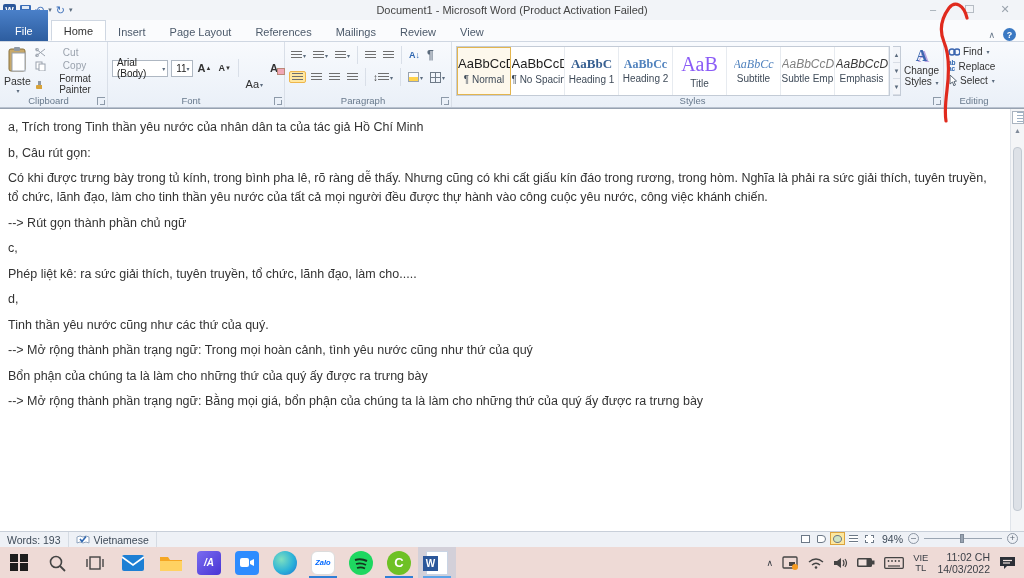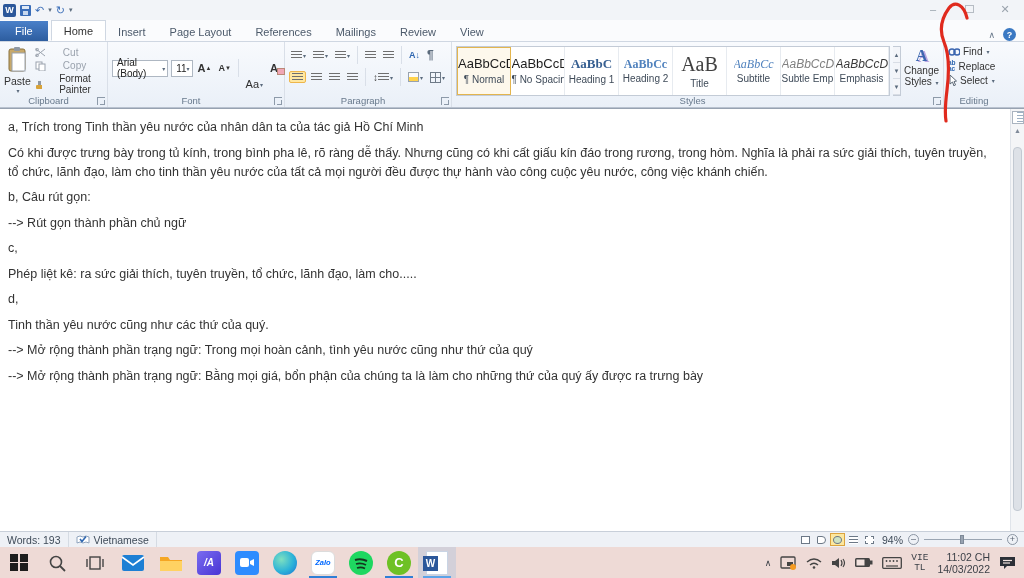--- a/index.html
+++ b/index.html
@@ -17,21 +17,21 @@
   .floppy::after { content:""; position:absolute; bottom:1px; left:3px; right:3px; height:4px; background:#c8d8ee; }
   .qat-dd { font-size:7px; color:#5b6b7e; }
   .title-text { position:absolute; left:0; right:0; text-align:center; font-size:11px; color:#444; pointer-events:none; }
   .win-controls { position:absolute; right:4px; top:0; display:flex; gap:22px; padding:3px 8px; color:#9aa3ad; font-size:11px; }
   .wc { width:14px; text-align:center; cursor:default; }
   .wc-max { display:inline-block; width:9px; height:8px; border:1px solid #b6bcc4; margin-top:2px; }
 
   
   .tabrow { position:absolute; top:20px; left:0; right:0; height:22px; background:#fafbfd; border-bottom:1px solid #cfd7e2; display:flex; align-items:flex-end; }
   .tab { font-size:11px; color:#4c5a6b; padding:4px 12px 3px; cursor:default; }
-  .tab-file { background:linear-gradient(#4a80c9,#2d5d9f); color:#fff; padding:4px 15px 4px; margin-right:3px; }
+  .tab-file { background:linear-gradient(#4a80c9,#2d5d9f); color:#fff; padding:15px 15px 4px; margin-right:3px; }
   .tab-active { background:#fff; border:1px solid #cfd7e2; border-bottom:1px solid #fff; color:#333; }
   .tabrow-right { margin-left:auto; display:flex; align-items:center; gap:8px; padding-right:8px; }
   .collapse-caret { color:#6b7b8d; font-size:9px; }
   .help-btn { width:13px; height:13px; border-radius:50%; background:#3b79c3; color:#fff; font-size:9px; font-weight:bold; display:flex; align-items:center; justify-content:center; }
 
   
   .ribbon { position:absolute; top:42px; left:0; right:0; height:66px; background:linear-gradient(#f8fafd,#eaf0f8); border-bottom:1px solid #b9c2cf; display:flex; }
   .group { position:relative; border-right:1px solid #d9dfe8; padding:3px 4px 13px; }
   .glabel { position:absolute; bottom:1px; left:0; right:10px; text-align:center; font-size:9.5px; color:#68798c; white-space:nowrap; }
   .launcher { position:absolute; right:2px; bottom:2px; width:8px; height:8px; border-left:1px solid #8d9aa9; border-top:1px solid #8d9aa9; }
@@ -87,21 +87,21 @@
   
   .g-styles { width:492px; display:flex; align-items:flex-start; gap:3px; padding-top:4px; }
   .gallery { display:flex; background:#fff; border:1px solid #c3cbd6; height:50px; }
   .stc { width:54px; height:48px; border-right:1px solid #e7ebf0; display:flex; flex-direction:column; align-items:center; justify-content:center; overflow:hidden; padding:2px 1px; }
   .stc-sel { border:1.5px solid #e3b54e; background:#fdf8ec; }
   .stp { white-space:nowrap; overflow:hidden; max-width:52px; line-height:1.05; }
   .stn { font-size:10px; color:#3f4b59; margin-top:3px; white-space:nowrap; overflow:hidden; max-width:52px; }
   .s-normal .stp, .s-nospace .stp { font-size:13px; color:#1d1d1d; }
   .s-h1 .stp { font-size:13px; font-weight:bold; color:#365f91; font-family:"Liberation Serif",serif; }
   .s-h2 .stp { font-size:12px; font-weight:bold; color:#4f81bd; font-family:"Liberation Serif",serif; }
-  .s-title .stp { font-size:20px; color:#404040; font-family:"Liberation Serif",serif; }
+  .s-title .stp { font-size:20px; color:#8b5cf6; font-family:"Liberation Serif",serif; }
   .s-subtitle .stp { font-size:12px; font-style:italic; color:#4f81bd; font-family:"Liberation Serif",serif; }
   .s-subtle .stp { font-size:12px; font-style:italic; color:#808080; }
   .s-emph .stp { font-size:12px; font-style:italic; color:#3b3b3b; }
   .gal-scroll { display:flex; flex-direction:column; width:15px; height:50px; border:1px solid #c3cbd6; border-left:none; background:#f3f5f9; }
   .gal-scroll div { flex:1; display:flex; align-items:center; justify-content:center; font-size:6px; color:#5b6b7e; border-bottom:1px solid #d8dde5; }
   .change-styles { display:flex; flex-direction:column; align-items:center; width:48px; padding-top:1px; }
   .cs-icon { font-size:16px; font-weight:bold; color:#3c66b0; font-family:"Liberation Serif",serif; line-height:18px; text-shadow:2px 1px 0 #b9a7e0; }
   .cs-label { font-size:10px; color:#333; text-align:center; line-height:11px; }
 
   
@@ -112,21 +112,21 @@
   
   .doc { position:absolute; top:108px; left:0; right:0; height:423px; background:#fff; border-top:1px solid #97a2b1; overflow:hidden; }
   .doc-text { padding:9px 30px 0 8px; font-size:12.5px; color:#333; }
   .doc-text p { margin:0 0 6.5px; line-height:19px; }
   .scrollbar { position:absolute; top:0; right:0; bottom:0; width:14px; background:#f4f5f7; border-left:1px solid #e0e4ea; }
   .sb-ruler { width:12px; height:13px; margin:2px auto 0; background:#fff; border:1px solid #aab4c0; background-image:repeating-linear-gradient(to bottom,#9db0c4 0 1px,transparent 1px 3px); background-size:6px 100%; background-repeat:no-repeat; background-position:right; }
   .sb-up { text-align:center; font-size:7px; color:#7f8a99; padding:3px 0; }
   .sb-thumb { position:absolute; top:38px; bottom:20px; left:2px; right:2px; background:#dde1e7; border:1px solid #c2c9d2; border-radius:4px; }
 
   
-  .statusbar { position:absolute; top:531px; left:0; right:0; height:16px; background:#eef1f6; border-top:1px solid #c8cfd9; display:flex; align-items:center; font-size:10.5px; color:#3f4b59; }
+  .statusbar { position:absolute; top:531px; left:0; right:0; height:16px; background:#eef1f6; border-top:1px solid #c8cfd9; display:flex; align-items:flex-start; font-size:10.5px; color:#3f4b59; }
   .sb-item { padding:0 7px; display:flex; align-items:center; gap:4px; height:100%; border-right:1px solid #d5dbe3; }
   .sb-right { margin-left:auto; display:flex; align-items:center; gap:5px; padding-right:6px; }
   .viewbtns { display:flex; gap:1px; }
   .vb { width:15px; height:13px; border:1px solid transparent; display:flex; align-items:center; justify-content:center; }
   .vb-active { background:#fce79e; border-color:#dba33e; }
   .vb i { display:block; width:9px; height:8px; border:1px solid #6c7886; background:#fff; }
   .vb.vb2 i { border-radius:1px 4px 4px 1px; }
   .vb.vb3 i { border-radius:50%; background:#cfe3c2; }
   .vb.vb4 i { background:repeating-linear-gradient(to bottom,#6c7886 0 1px,#fff 1px 3px); border:none; }
   .vb.vb5 i { background:#fff; border-style:dashed; }
@@ -149,40 +149,41 @@
   .zoomapp { background:#2d8cff; }
   .edge { width:24px; height:24px; border-radius:50%; background:radial-gradient(circle at 35% 35%,#7ee0c0,#2bb2d8 55%,#1a6fd4); }
   .zalo { width:24px; height:24px; border-radius:6px; background:#fff; border:1px solid #dcdcdc; color:#0068ff; font-size:7.5px; font-weight:bold; font-style:italic; display:flex; align-items:center; justify-content:center; }
   .spotify { width:24px; height:24px; border-radius:50%; background:#1ed760; }
   .coccoc { width:24px; height:24px; border-radius:50%; background:#6ec125; color:#fff; font-size:13px; font-weight:bold; display:flex; align-items:center; justify-content:center; }
   .wordapp { position:relative; width:22px; height:24px; background:#fff; border:1px solid #c9d4e4; }
   .wordapp span { position:absolute; left:-4px; top:4px; width:15px; height:15px; background:#2b579a; color:#fff; font-size:10px; font-weight:bold; display:flex; align-items:center; justify-content:center; }
   .tray { margin-left:auto; display:flex; align-items:center; gap:9px; padding-right:8px; color:#3a3f46; }
   .tray svg { display:block; }
   .chev { font-size:9px; color:#3a3f46; }
-  .lang { font-size:9.5px; line-height:10px; text-align:center;font-family:Liberation Mono, monospace; }
+  .lang { font-size:9.5px; line-height:10px; text-align:center; }
   .clock { font-size:10.5px; line-height:12px; text-align:right; }
 
   
   .annotation { position:absolute; top:0; left:0; width:1024px; height:578px; pointer-events:none; z-index:60; }
 </style>
 </head>
 <body>
 
 <div class="screen">
 
   <div class="titlebar">
     <div class="qat">
       <span class="word-logo">W</span>
       <span class="floppy"></span>
       <span class="ic">↶</span>
       <span class="qat-dd">▾</span>
       <span class="ic">↻</span>
       <span class="qat-dd">▾</span>
     </div>
+    <div class="title-text">Document1  -  Microsoft Word (Product Activation Failed)</div>
     <div class="win-controls">
       <span class="wc">–</span>
       <span class="wc"><span class="wc-max"></span></span>
       <span class="wc">✕</span>
     </div>
   </div>
 
   <div class="tabrow">
     <div class="tab tab-file">File</div>
     <div class="tab tab-active">Home</div>
@@ -418,28 +419,29 @@
         <span>Select</span>
           <span class="dd">▾</span>
       </div>
       <span class="glabel">Editing</span>
     </div>
   </div>
 
   <div class="doc">
     <div class="doc-text">
       <p>a, Trích trong Tinh thần yêu nước của nhân dân ta của tác giả Hồ Chí Minh</p>
+      <p>b, Câu rút gọn:</p>
       <p>Có khi được trưng bày trong tủ kính, trong bình pha lê, rõ ràng dễ thấy. Nhưng cũng có khi cất giấu kín đáo trong rương, trong hòm. Nghĩa là phải ra sức giải thích, tuyên truyền, tổ chức, lãnh đạo, làm cho tinh thần yêu nước của tất cả mọi người đều được thự hành vào công cuộc yêu nước, công việc khánh chiến.</p>
-      <p>b, Câu rút gọn:</p>
       <p>--&gt; Rút gọn thành phần chủ ngữ</p>
       <p>c,</p>
       <p>Phép liệt kê: ra sức giải thích, tuyên truyền, tổ chức, lãnh đạo, làm cho.....</p>
       <p>d,</p>
       <p>Tinh thần yêu nước cũng như các thứ của quý.</p>
       <p>--&gt; Mở rộng thành phần trạng ngữ: Trong mọi hoàn cảnh, tình yêu nước cũng như thứ của quý</p>
+      <p>Bổn phận của chúng ta là làm cho những thứ của quý ấy được ra trưng bày</p>
       <p>--&gt; Mở rộng thành phần trạng ngữ: Bằng mọi giá, bổn phận của chúng ta là làm cho những thứ của quý ấy được ra trưng bày</p>
     </div>
     <div class="scrollbar">
       <div class="sb-ruler"></div>
       <div class="sb-up">▲</div>
       <div class="sb-thumb"></div>
     </div>
   </div>
 
   <div class="statusbar">

